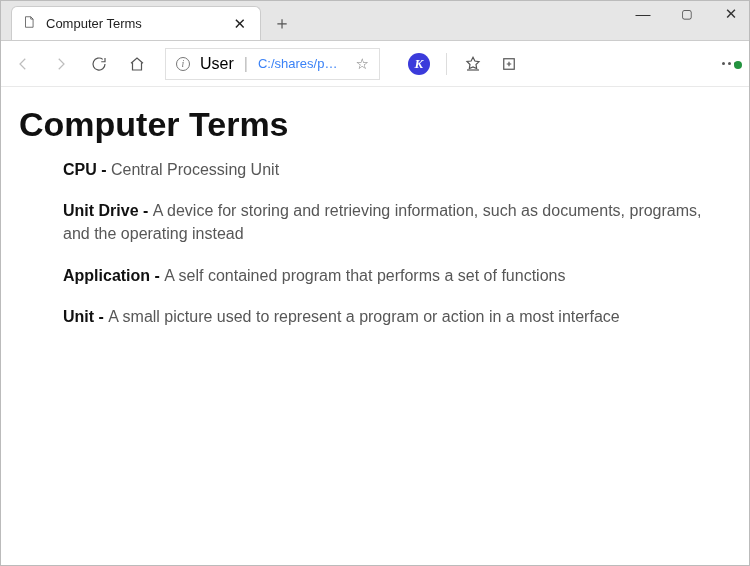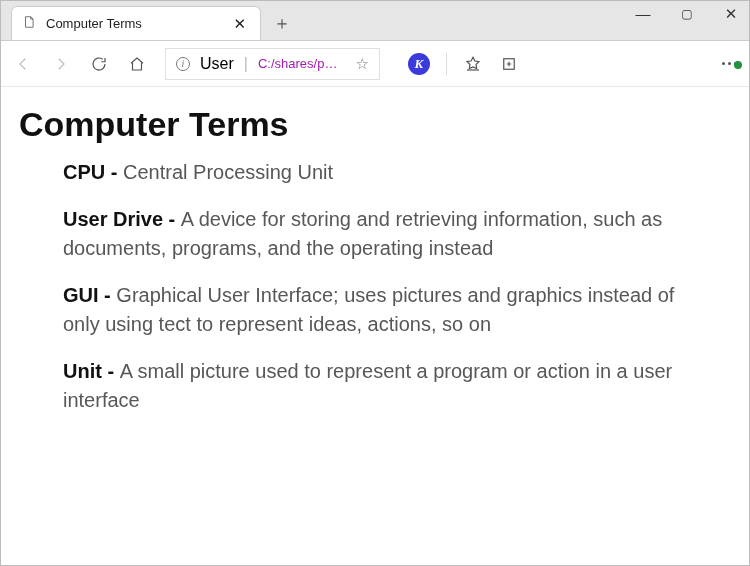--- a/index.html
+++ b/index.html
@@ -66,41 +66,41 @@
       display:flex; align-items:center;
       border:1px solid #e0e0e0;
       height:32px;
       padding:0 10px 0 10px;
       gap:10px;
       min-width: 210px;
     }
     .addr .info { color:#777; font-size:13px; display:flex; align-items:center; gap:4px;}
     .addr .info-icon { border:1px solid #777; border-radius:50%; width:14px; height:14px; display:inline-flex; align-items:center; justify-content:center; font-size:10px; line-height:1; font-family: serif; font-style: italic;}
     .addr .sep { color:#bbb; }
-    .addr .path { color:#a21caf; font-size:13px; white-space:nowrap; overflow:hidden; text-overflow:ellipsis; max-width:110px;}
+    .addr .path { color:#3b82f6; font-size:13px; white-space:nowrap; overflow:hidden; text-overflow:ellipsis; max-width:110px;}
     .addr .star { color:#777; font-size:15px; margin-left:8px;}
     .right-icons { display:flex; align-items:center; gap:16px; margin-left:10px;}
     .k-icon { width:22px; height:22px; border-radius:50%; background:#3b3bdb; color:#fff; font-weight:bold; font-size:13px; display:flex; align-items:center; justify-content:center; font-style:italic; font-family: Georgia, serif;}
     .vsep { width:1px; height:22px; background:#ddd;}
     .dots { position:relative; display:flex; gap:3px;}
     .dots .d { width:3px; height:3px; border-radius:50%; background:#555;}
     .dots .badge { position:absolute; right:-5px; bottom:-4px; width:8px; height:8px; border-radius:50%; background:#23933f;}
     .content {
       padding: 18px 18px 10px 18px;
       overflow:auto;
       height: calc(566px - 40px - 46px);
     }
     h1.page-title {
       font-size: 34px;
       font-weight: 700;
       color:#111;
       margin-bottom: 14px;
     }
     .terms { padding-left: 44px; padding-right: 26px;}
-    .term-row { margin-bottom: 18px; font-size: 20px; line-height: 1.45; color:#575757;}
+    .term-row { margin-bottom: 18px; font-size: 16px; line-height: 1.45; color:#575757;}
     .term-name { font-weight:700; color:#111;}
     .dash { color:#111; font-weight:700;}
     .spacer { flex:1; }
   </style>
 </head>
 <body>
 
 <div class="titlebar">
   <div class="tab">
     <span class="page-icon">
@@ -177,22 +177,22 @@
   </span>
 </div>
 
 <div class="content">
   <h1 class="page-title">Computer Terms</h1>
   <div class="terms">
     <div class="term-row">
       <span class="term-name">CPU</span><span class="dash"> - </span><span>Central Processing Unit</span>
     </div>
     <div class="term-row">
-      <span class="term-name">User Drive</span><span class="dash"> - </span><span>A device for storing and retrieving information, such as documents, programs, and the operating instead</span>
+      <span class="term-name">Unit Drive</span><span class="dash"> - </span><span>A device for storing and retrieving information, such as documents, programs, and the operating instead</span>
     </div>
     <div class="term-row">
-      <span class="term-name">GUI</span><span class="dash"> - </span><span>Graphical User Interface; uses pictures and graphics instead of only using tect to represent ideas, actions, so on</span>
+      <span class="term-name">Application</span><span class="dash"> - </span><span>A self contained program that performs a set of functions</span>
     </div>
     <div class="term-row">
-      <span class="term-name">Unit</span><span class="dash"> - </span><span>A small picture used to represent a program or action in a user interface</span>
+      <span class="term-name">Unit</span><span class="dash"> - </span><span>A small picture used to represent a program or action in a most interface</span>
     </div>
   </div>
 </div>
 
 </body></html>

